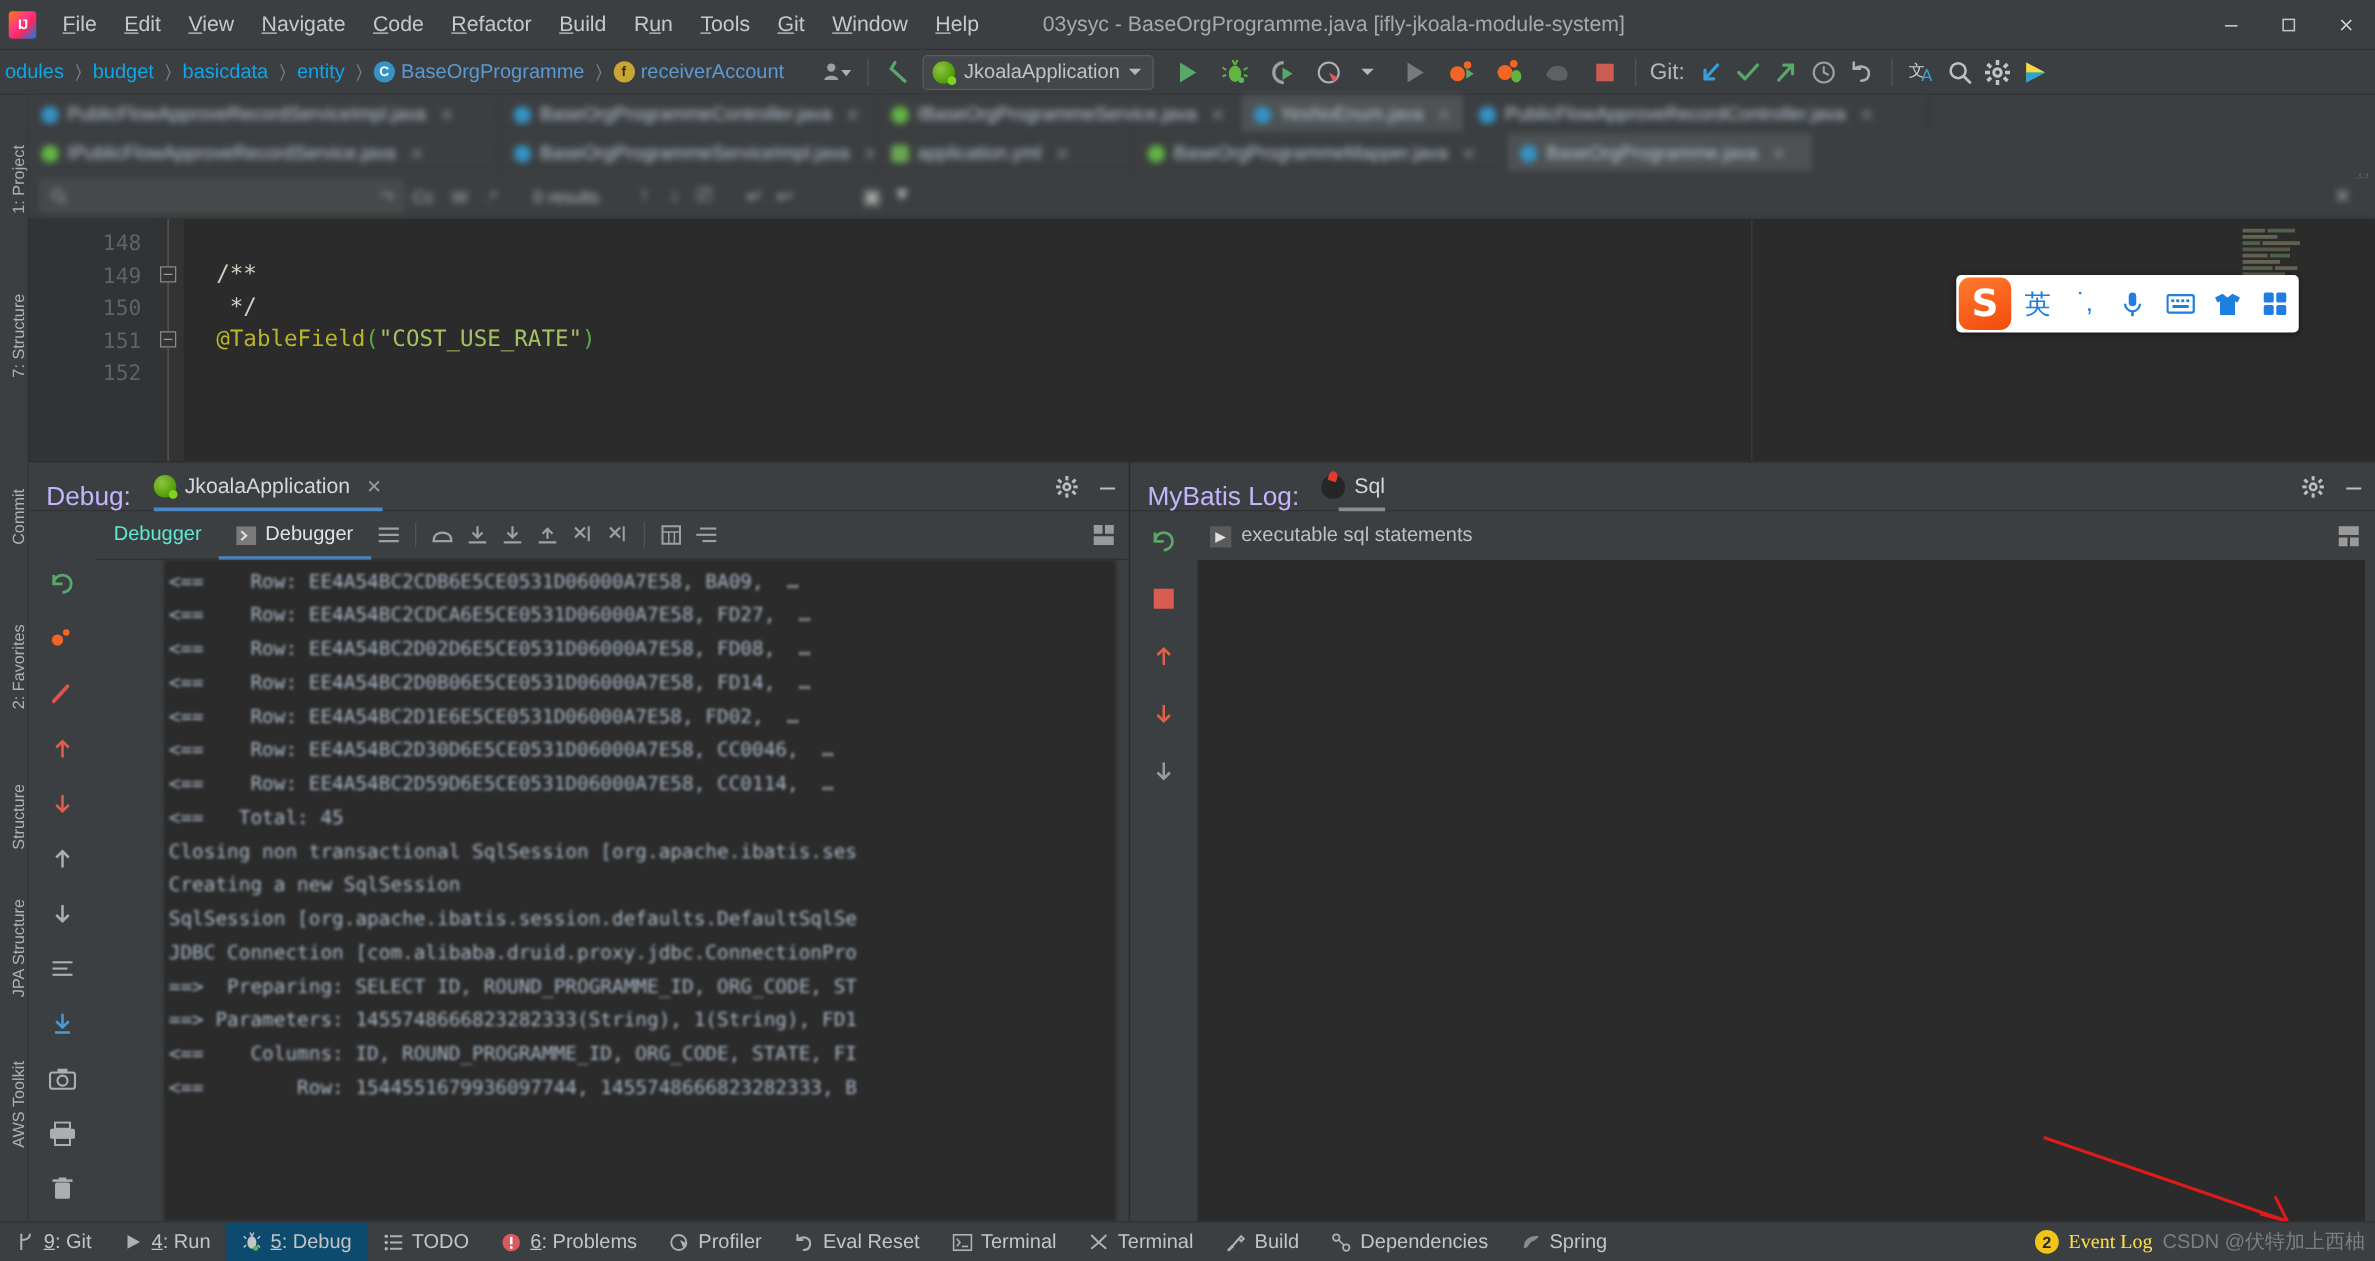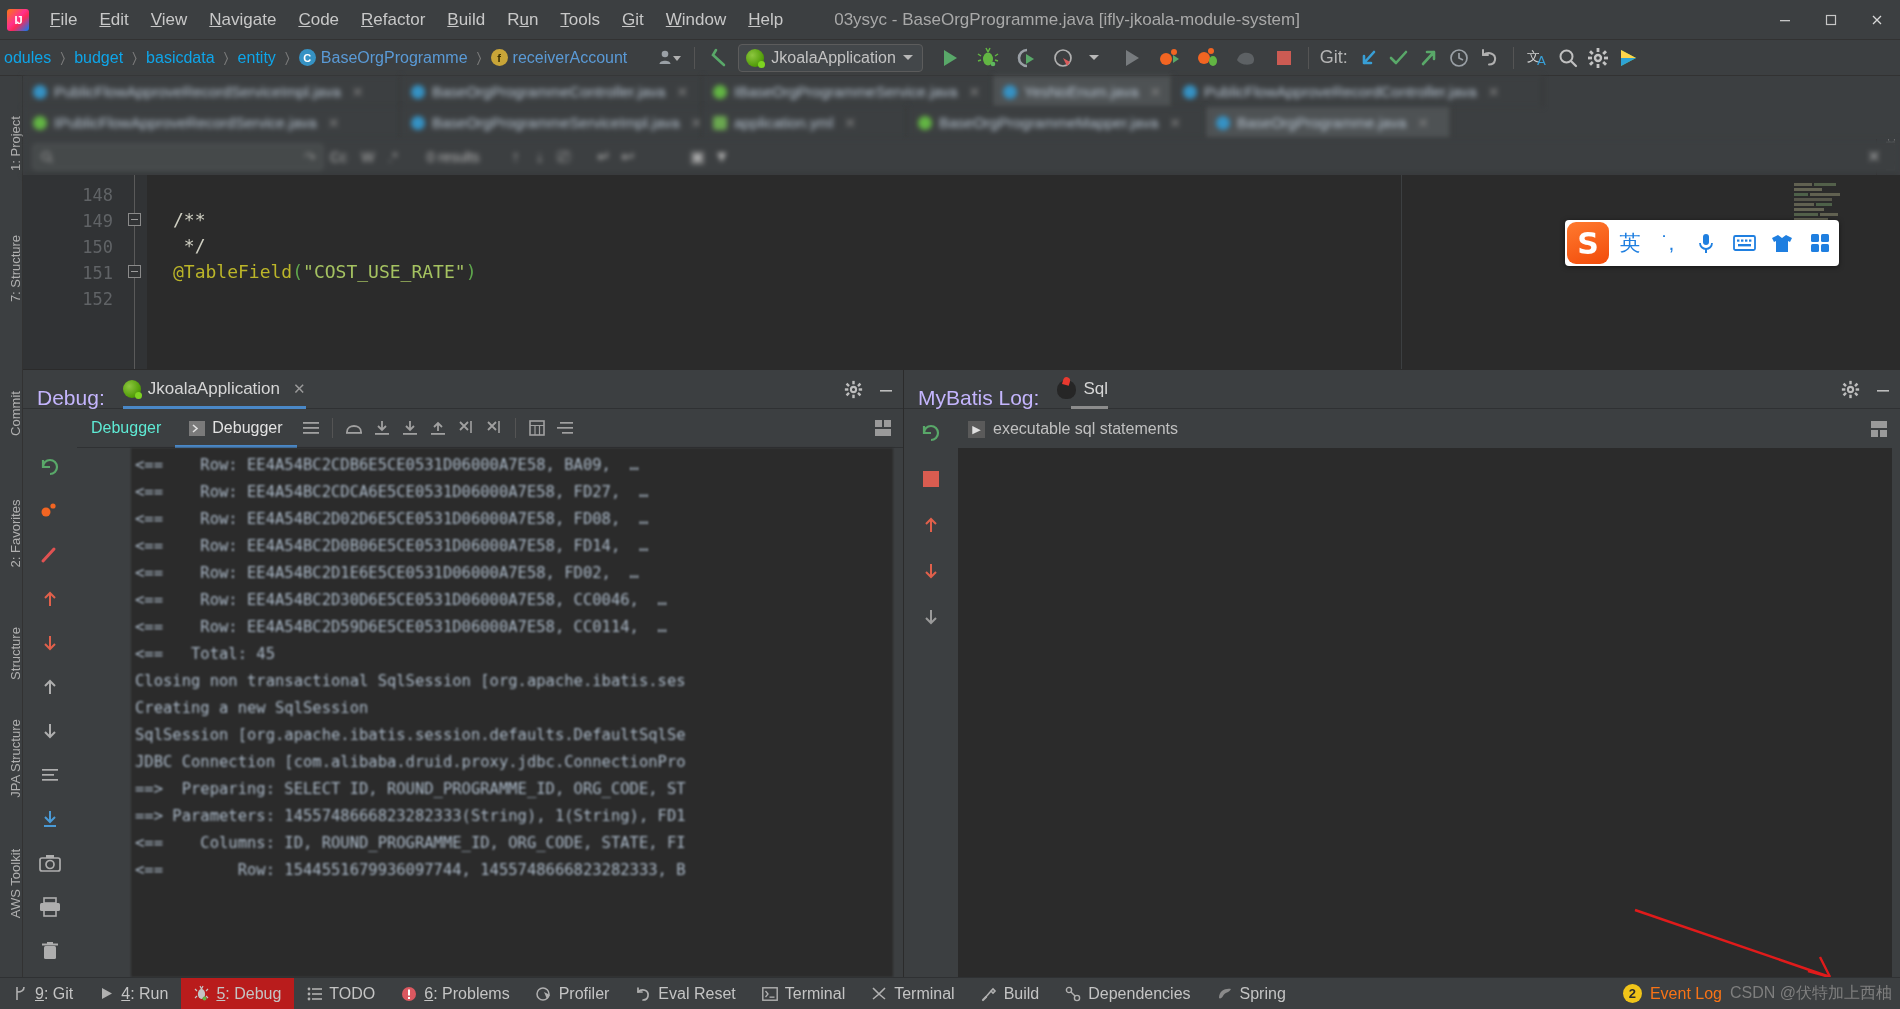--- a/index.html
+++ b/index.html
@@ -249,28 +249,28 @@
   
   .statusbar{
     position:absolute; left:0; bottom:0; width:1900px; height:32px;
     background:#3c3f41; border-top:1px solid #2f3133;
     display:flex; align-items:center;
   }
   .sb-item{
     display:flex; align-items:center; gap:7px; padding:0 13px; height:32px;
     font-size:16px; color:#c4c4c4; white-space:nowrap;
   }
-  .sb-item.active{ background:#b91c1c; }
+  .sb-item.active{ background:#0c4a6e; }
   .sb-item u{ text-decoration:underline; }
   .sb-right{ position:absolute; right:8px; display:flex; align-items:center; gap:8px;}
   .badge-y{
     width:19px;height:19px;border-radius:50%; background:#f0c419; color:#2b2b2b;
     font-size:13px; display:flex;align-items:center;justify-content:center;font-weight:bold;
   }
-  .wm{ color:#f97316; font-size:16px;}
+  .wm{ color:#fde047; font-size:16px;font-family:Liberation Serif, serif;}
   .wm2{ color:#7e7e7e; font-size:16px;}
 
   
   .ime{
     position:absolute; left:1565px; top:220px; height:46px;
     display:flex; align-items:center; background:#ffffff;
     border-radius:4px; box-shadow:0 1px 5px rgba(0,0,0,.5);
   }
   .ime-logo{
     width:42px;height:42px;margin:2px; border-radius:9px;

